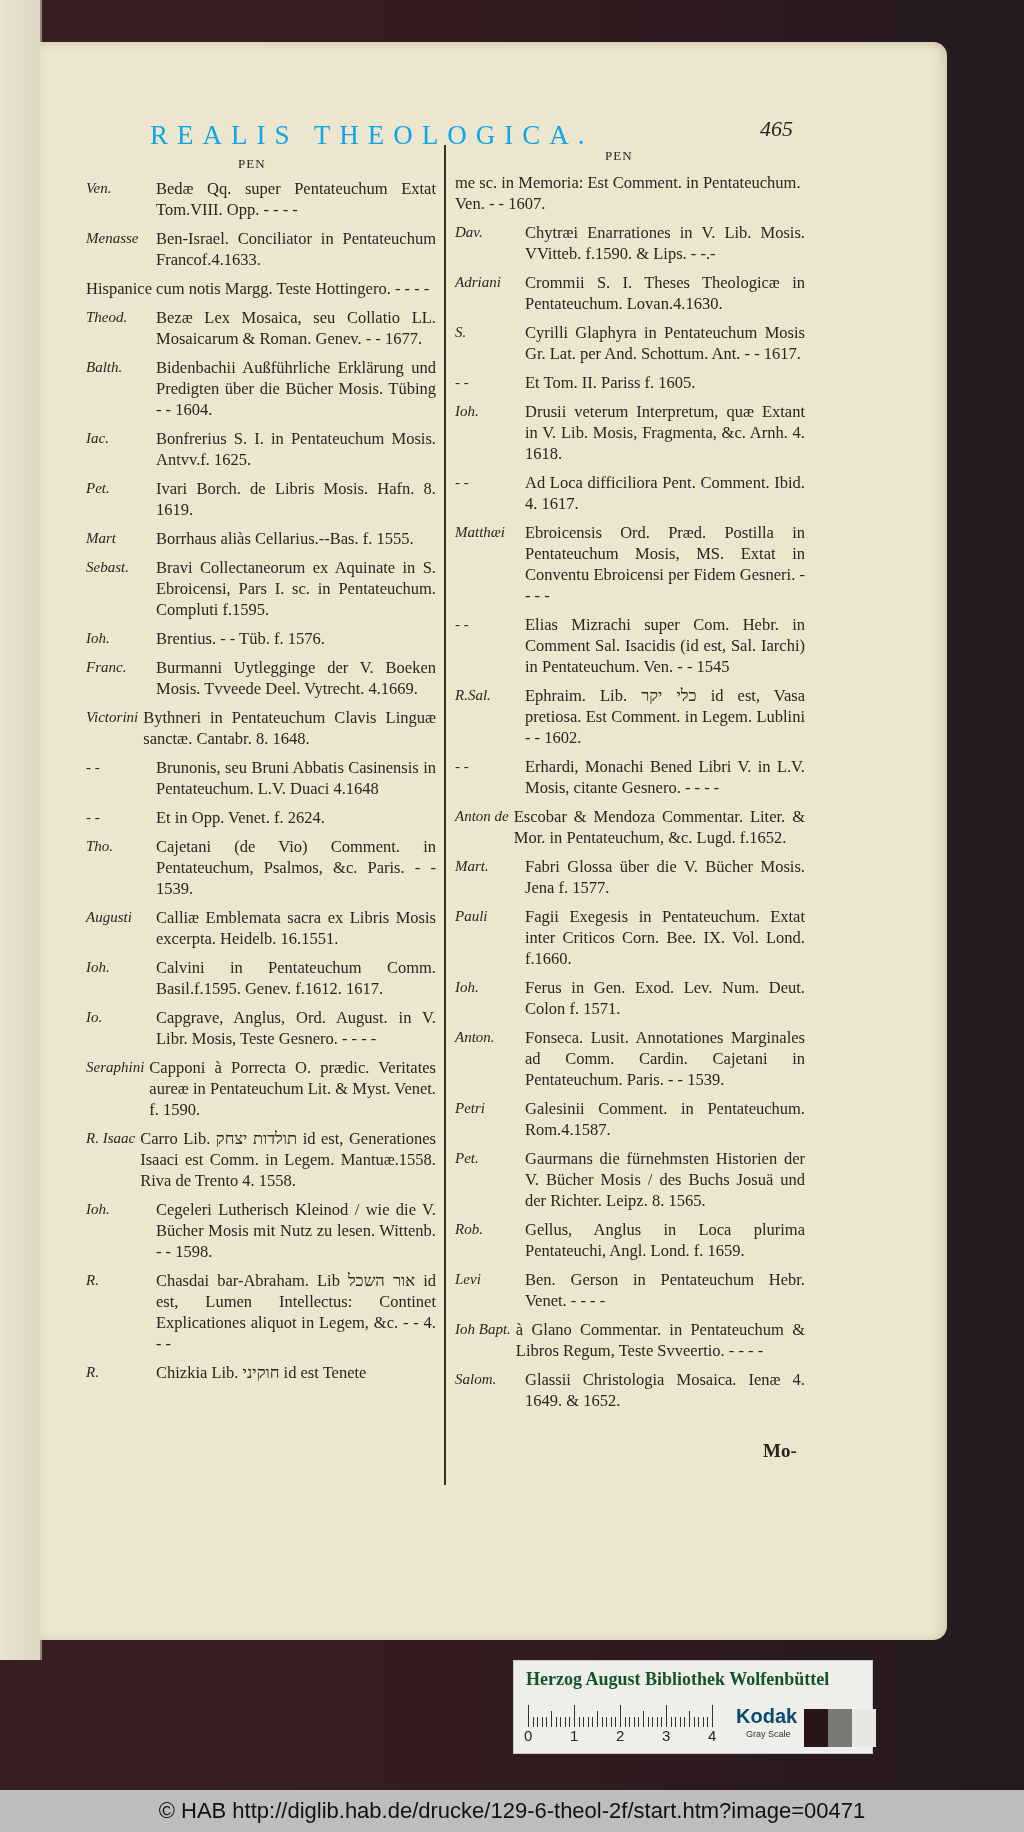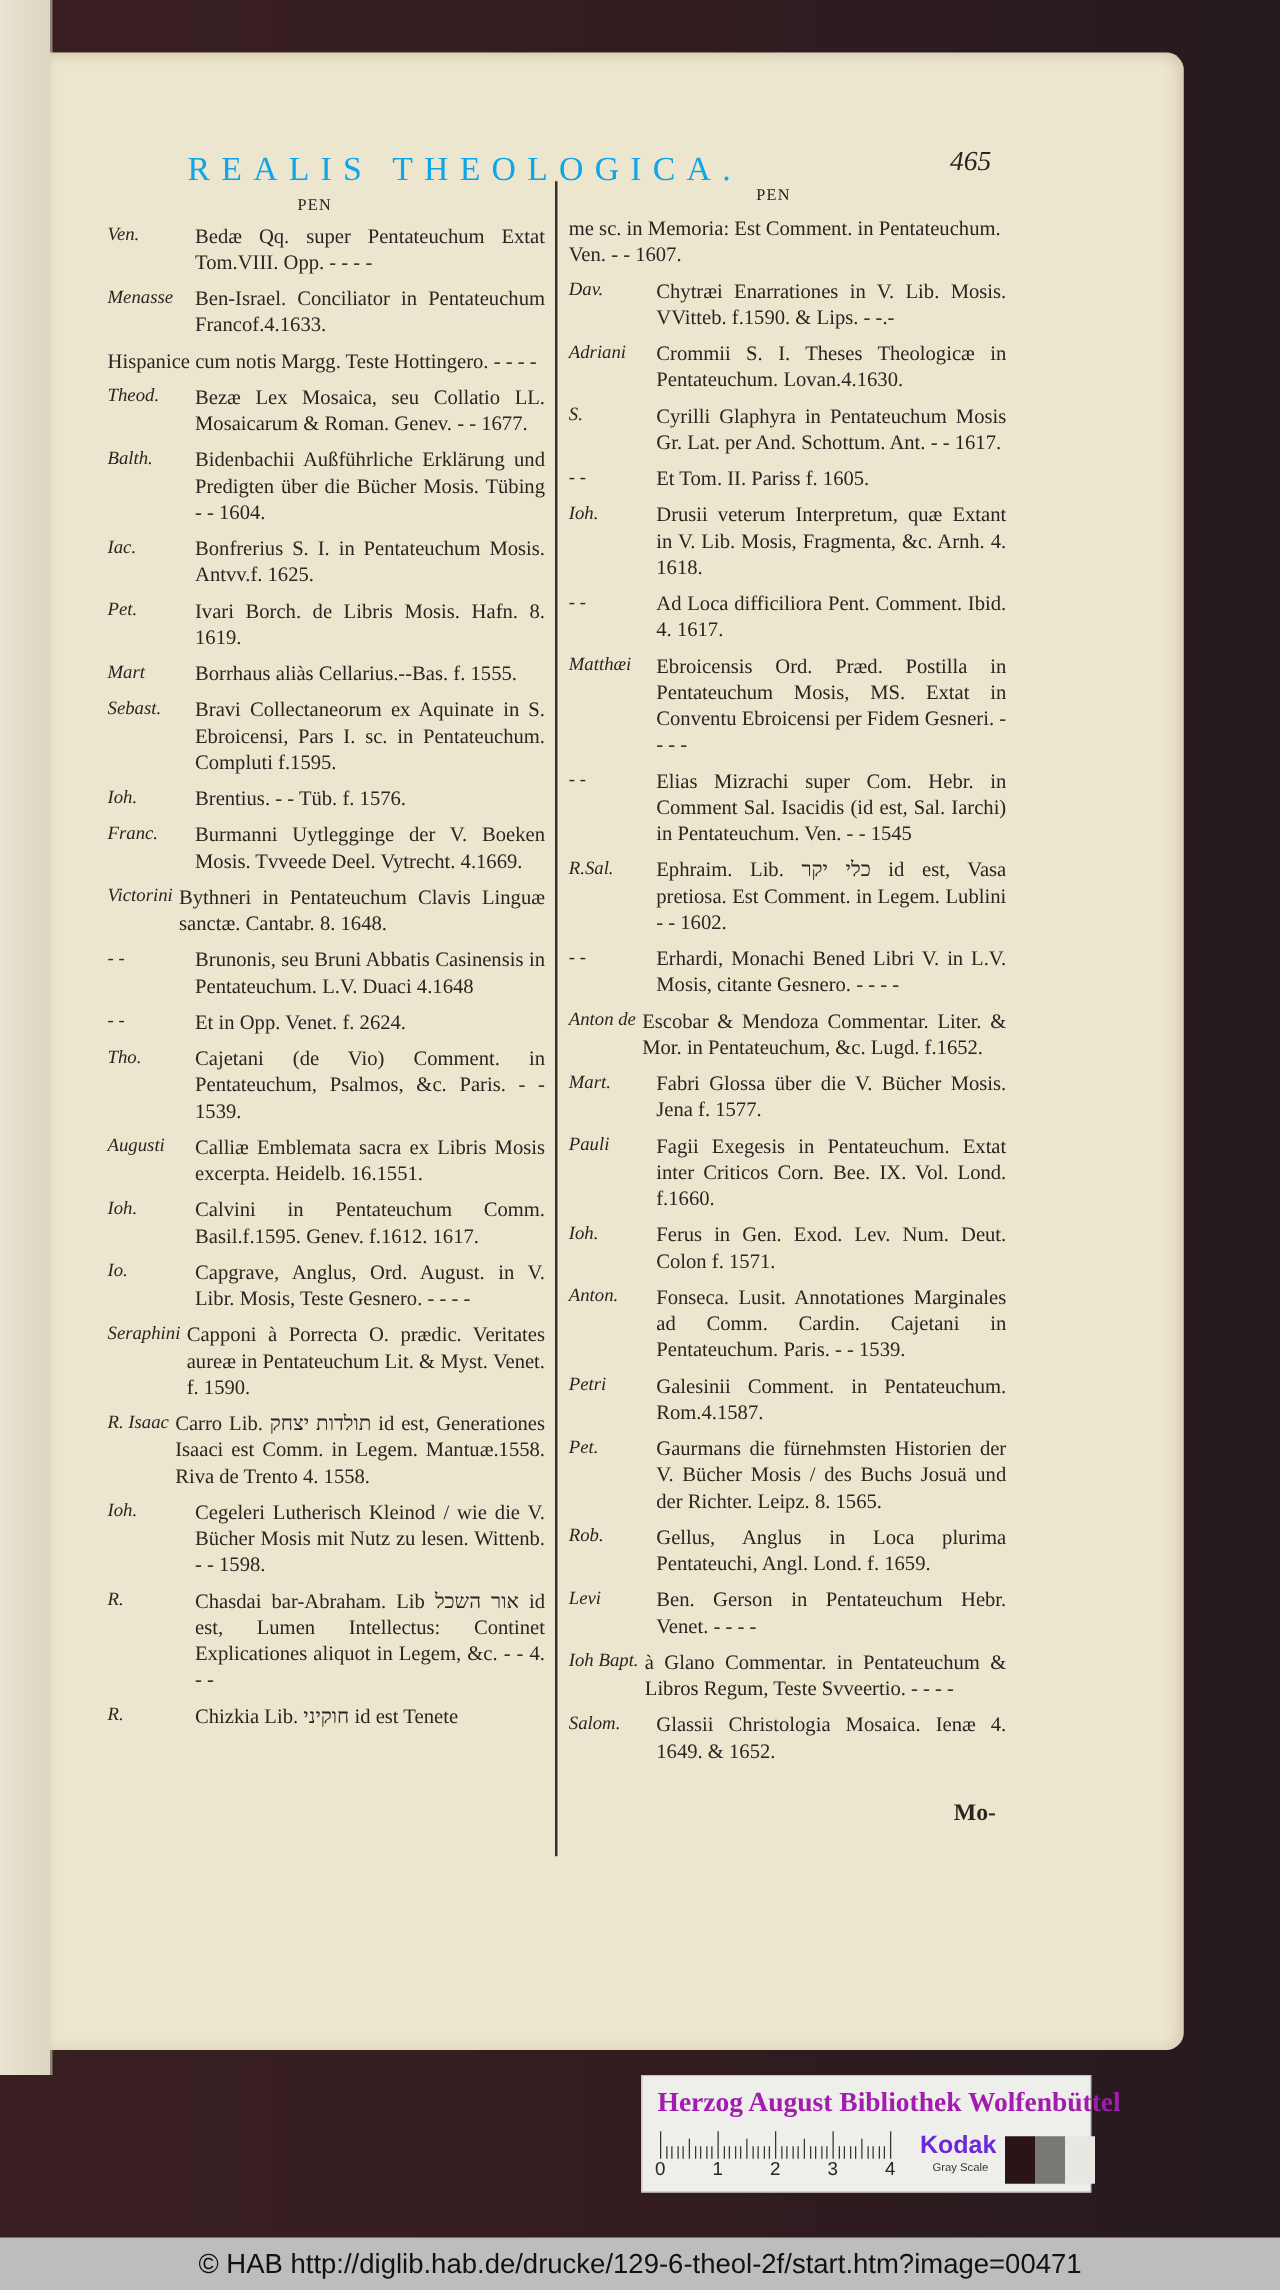--- a/index.html
+++ b/index.html
@@ -14,26 +14,26 @@
   .col{position:absolute;top:178px;font-size:16.5px;line-height:21px;}
   .col.left{left:86px;width:350px;}
   .col.right{left:455px;width:350px;top:172px;}
   .entry{position:relative;margin-bottom:8px;display:flex;}
   .abbr{width:70px;flex:0 0 70px;font-style:italic;font-size:15px;}
   .abbr.wide{width:auto;flex:0 0 auto;margin-right:5px;}
   .body-text{flex:1;text-align:justify;}
   .entry.full{display:block;}
   .catch{position:absolute;left:763px;top:1440px;font-size:19px;font-weight:bold;}
   .card{position:absolute;left:513px;top:1660px;width:358px;height:92px;background:#eeeeea;border:1px solid #c9c9c3;}
-  .card-title{position:absolute;left:12px;top:8px;font-size:22px;font-weight:bold;font-family:"Liberation Serif",serif;color:#a21caf;white-space:nowrap;}
+  .card-title{position:absolute;left:12px;top:8px;font-size:18px;font-weight:bold;font-family:"Liberation Serif",serif;color:#14532d;white-space:nowrap;}
   .ruler{position:absolute;left:14px;top:42px;width:186px;height:24px;border-bottom:0;}
   .tick{position:absolute;bottom:0;width:1px;background:#333;}
   .ruler-nums{position:absolute;left:10px;top:66px;width:200px;font-family:"Liberation Sans",sans-serif;font-size:15px;}
   .ruler-nums span{position:absolute;}
-  .kodak{position:absolute;left:222px;top:44px;font-family:"Liberation Sans",sans-serif;font-weight:bold;font-size:20px;color:#6d28d9;}
+  .kodak{position:absolute;left:222px;top:44px;font-family:"Liberation Sans",sans-serif;font-weight:bold;font-size:20px;color:#0c4a6e;}
   .kodak-sub{position:absolute;left:232px;top:68px;font-family:"Liberation Sans",sans-serif;font-size:9px;color:#333;}
   .swatch{position:absolute;top:48px;width:24px;height:38px;}
   .footer{position:absolute;left:0;top:1790px;width:1024px;height:42px;background:#bdbdbd;text-align:center;font-family:"Liberation Sans",sans-serif;font-size:22px;line-height:42px;color:#111;}
 </style>
 </head>
 <body>
 
 <div class="bg-top"></div>
 <div class="left-strip"></div>
 

